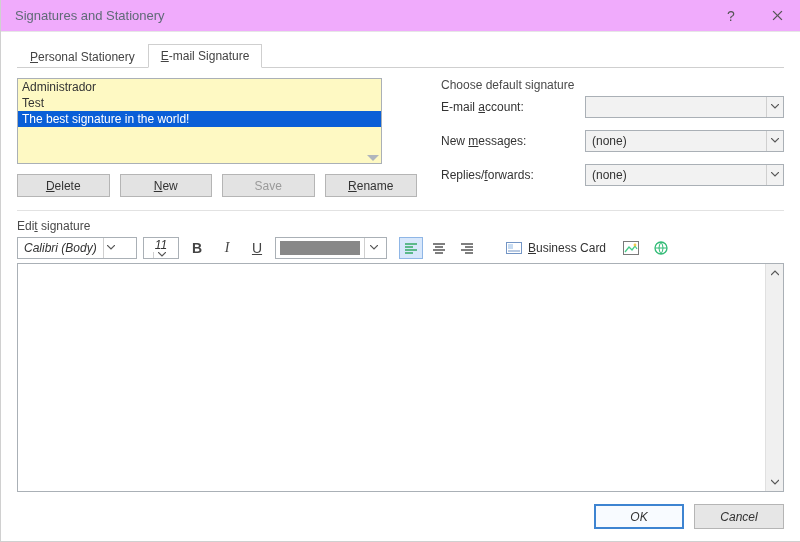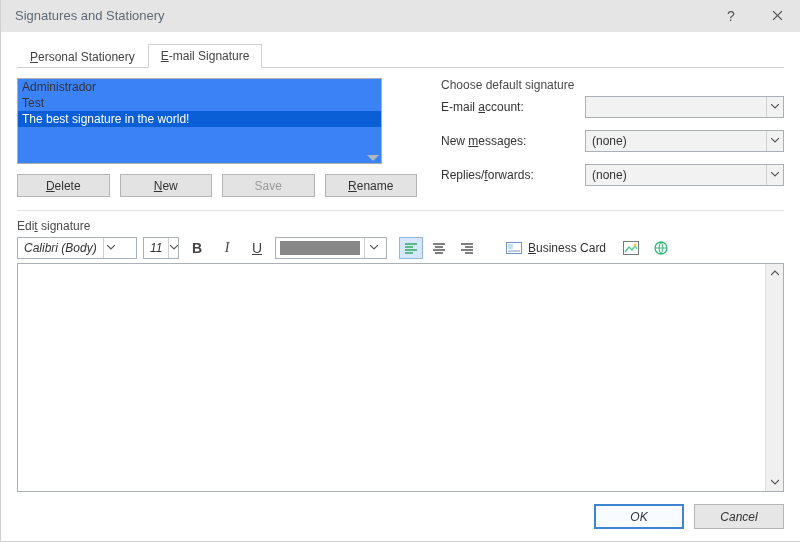--- a/index.html
+++ b/index.html
@@ -16,21 +16,21 @@
   }
   .window {
     position:absolute; inset:0;
     background:#fff;
     border-left:1px solid #d0d0d0;
     border-bottom:1px solid #d0d0d0;
     display:flex; flex-direction:column;
   }
   .titlebar {
     height:32px;
-    background:#e5e5e5;
+    background:#f0abfc;
     display:flex; align-items:center;
     padding-left:14px;
     color:#5f6a76;
     font-size:13px;
     border-bottom:1px solid #e6e6e6;
   }
   .titlebar .spacer { flex:1; }
   .title-btn {
     width:46px; height:32px;
     display:flex; align-items:center; justify-content:center;
@@ -72,21 +72,21 @@
   .col-left { width:400px; }
   .col-right { flex:1; }
 
   .section-label { color:#4a4a4a; margin-bottom:4px; }
 
   .listbox {
     border:1px solid #aab0b6;
     height:86px;
     width:365px;
     overflow-y:auto;
-    background:#3b82f6;
+    background:#fef9c3;
     position:relative;
   }
   .listbox .item {
     padding:1px 4px;
     font-size:12px;
     white-space:nowrap;
   }
   .listbox .item.selected {
     background:#0a5fd7;
     color:#fff;
@@ -150,21 +150,21 @@
     display:flex; align-items:center;
     font-size:12px;
   }
   .tb-combo .txt { padding:0 6px;font-style:italic; }
   .tb-combo .car {
     width:16px; height:100%;
     border-left:1px solid #cfcfcf;
     display:flex; align-items:center; justify-content:center;
   }
   .font-box { width:120px; }
-  .size-box { width:36px; }
+  .size-box { width:36px;flex-direction:column; }
 
   .tb-btn {
     width:24px; height:22px;
     display:flex; align-items:center; justify-content:center;
     border:1px solid transparent;
     font-size:14px;
     color:#444;
   }
   .tb-btn.sel { border-color:#8fb6e6; background:#d7e7fb; }
 

